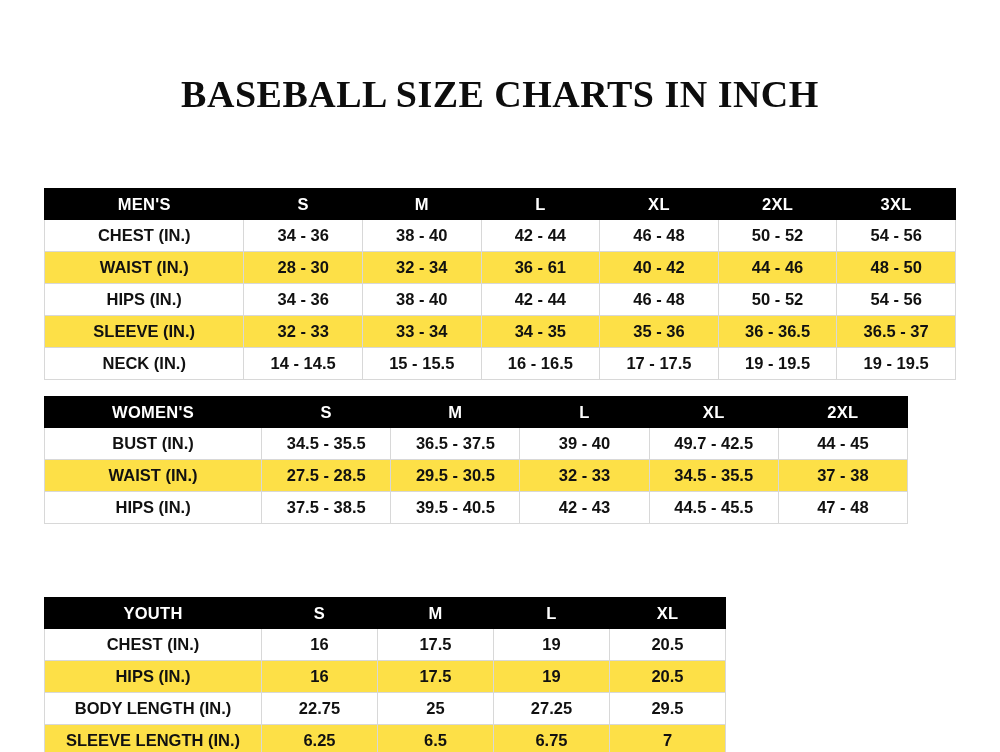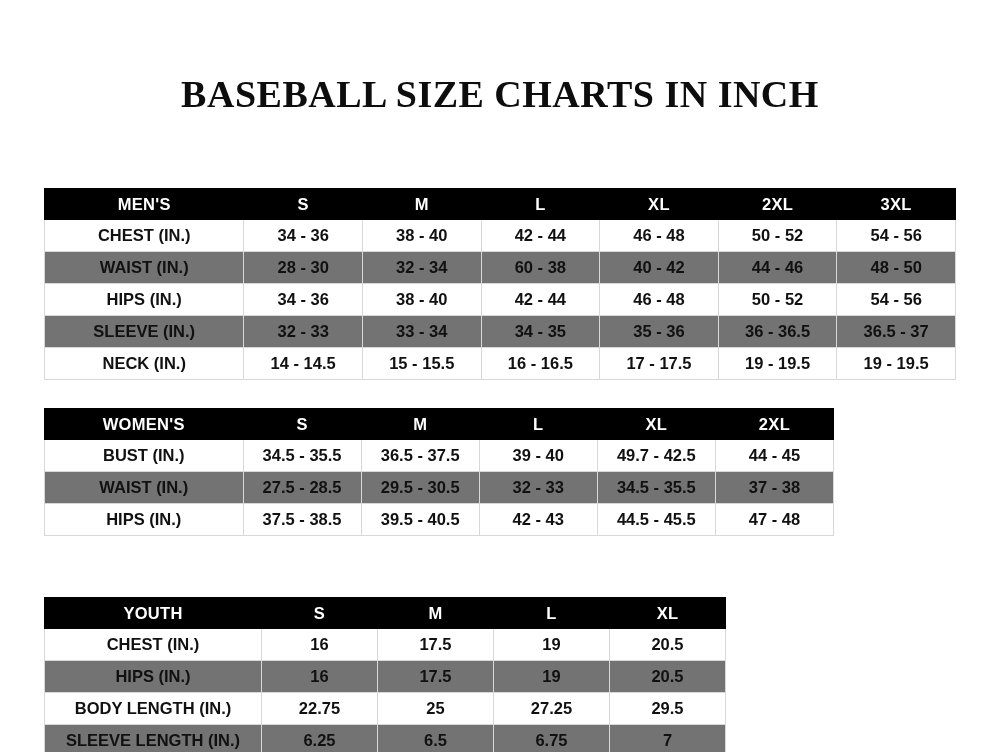--- a/index.html
+++ b/index.html
@@ -51,41 +51,40 @@
   table.size-table tr.header-row td {
     background: #000000;
     color: #ffffff;
     border: 1px solid #000000;
     font-size: 16.5px;
     font-weight: bold;
     height: 30px;
     letter-spacing: 0.3px;
   }
   table.size-table tr.alt td {
-    background: #737373;
+    background: #fde047;
   }
   table.size-table td.label-cell {
     text-align: center;
   }
   
   #table-mens {
     position: absolute;
     top: 188px;
     left: 44px;
     width: 912px;
   }
   #table-mens td { width: 111px; }
   #table-mens td.label-cell { width: 190px; }
 
   #table-womens {
     position: absolute;
     top: 396px;
     left: 44px;
-    width: 790px;
-    margin-top: 12px;
+    width: 864px;
   }
   #table-womens td { width: 111px; }
   #table-womens td.label-cell { width: 190px; }
 
   #table-youth {
     position: absolute;
     top: 550px;
     left: 44px;
     width: 679px;
     margin-top: 47px;
@@ -118,21 +117,21 @@
         <td>38 - 40</td>
         <td>42 - 44</td>
         <td>46 - 48</td>
         <td>50 - 52</td>
         <td>54 - 56</td>
       </tr>
       <tr class="alt">
         <td class="label-cell">WAIST (IN.)</td>
         <td>28 - 30</td>
         <td>32 - 34</td>
-        <td>60 - 38</td>
+        <td>36 - 61</td>
         <td>40 - 42</td>
         <td>44 - 46</td>
         <td>48 - 50</td>
       </tr>
       <tr>
         <td class="label-cell">HIPS (IN.)</td>
         <td>34 - 36</td>
         <td>38 - 40</td>
         <td>42 - 44</td>
         <td>46 - 48</td>

